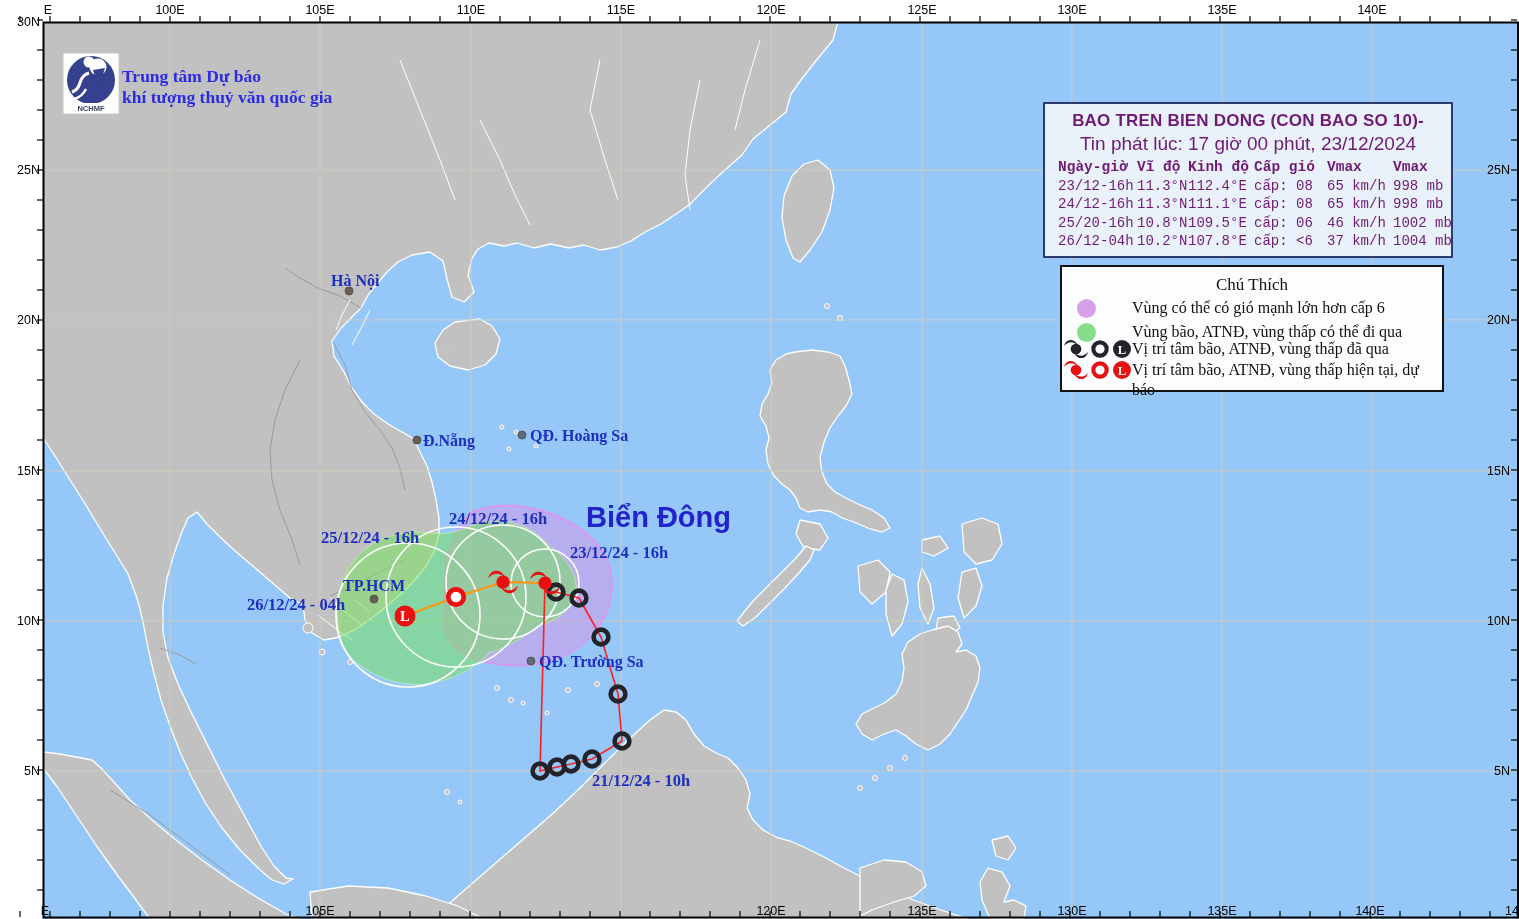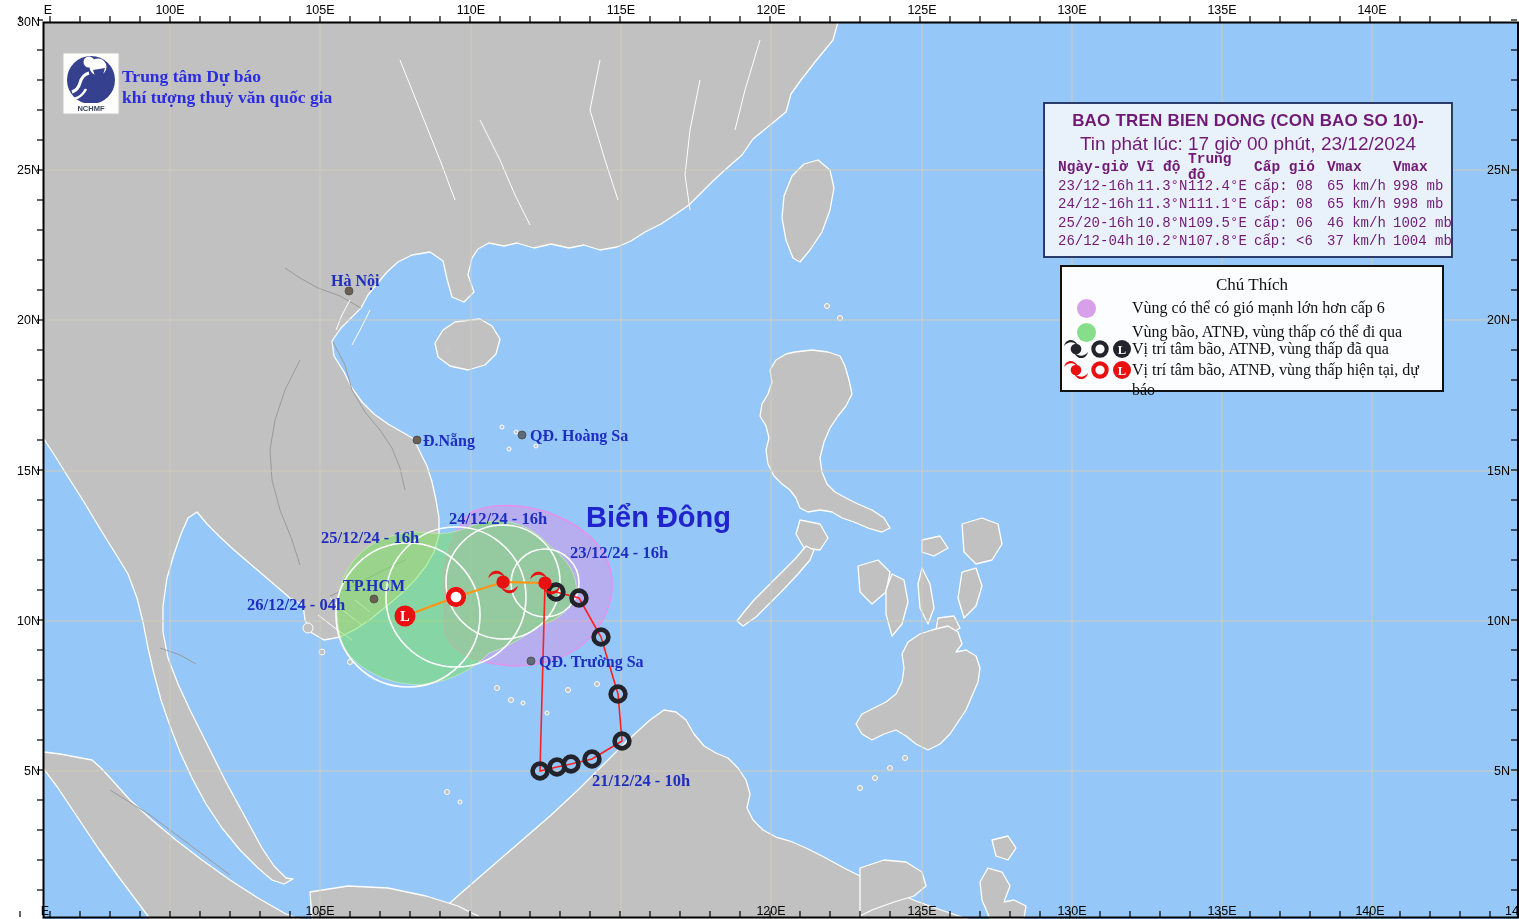--- a/index.html
+++ b/index.html
@@ -411,21 +411,21 @@
   <text x="122" y="82" font-family="Liberation Serif, serif" font-weight="bold" font-size="17.5" fill="#2B2BE0">Trung tâm Dự báo</text>
   <text x="122" y="103" font-family="Liberation Serif, serif" font-weight="bold" font-size="17.5" fill="#2B2BE0">khí tượng thuỷ văn quốc gia</text>
 </svg>
 
 <div class="info-box">
   <div class="ib-title">BAO TREN BIEN DONG (CON BAO SO 10)-</div>
   <div class="ib-sub">Tin phát lúc: 17 giờ 00 phút, 23/12/2024</div>
   <div class="ib-table" id="ib-table">
         <div class="hd">Ngày-giờ</div>
         <div class="hd">Vĩ độ</div>
-        <div class="hd">Trung độ</div>
+        <div class="hd">Kinh độ</div>
         <div class="hd">Cấp gió</div>
         <div class="hd">Vmax</div>
         <div class="hd">Vmax</div>
         <div>23/12-16h</div>
         <div>11.3°N</div>
         <div>112.4°E</div>
         <div>cấp: 08</div>
         <div>65 km/h</div>
         <div>998 mb</div>
         <div>24/12-16h</div>

